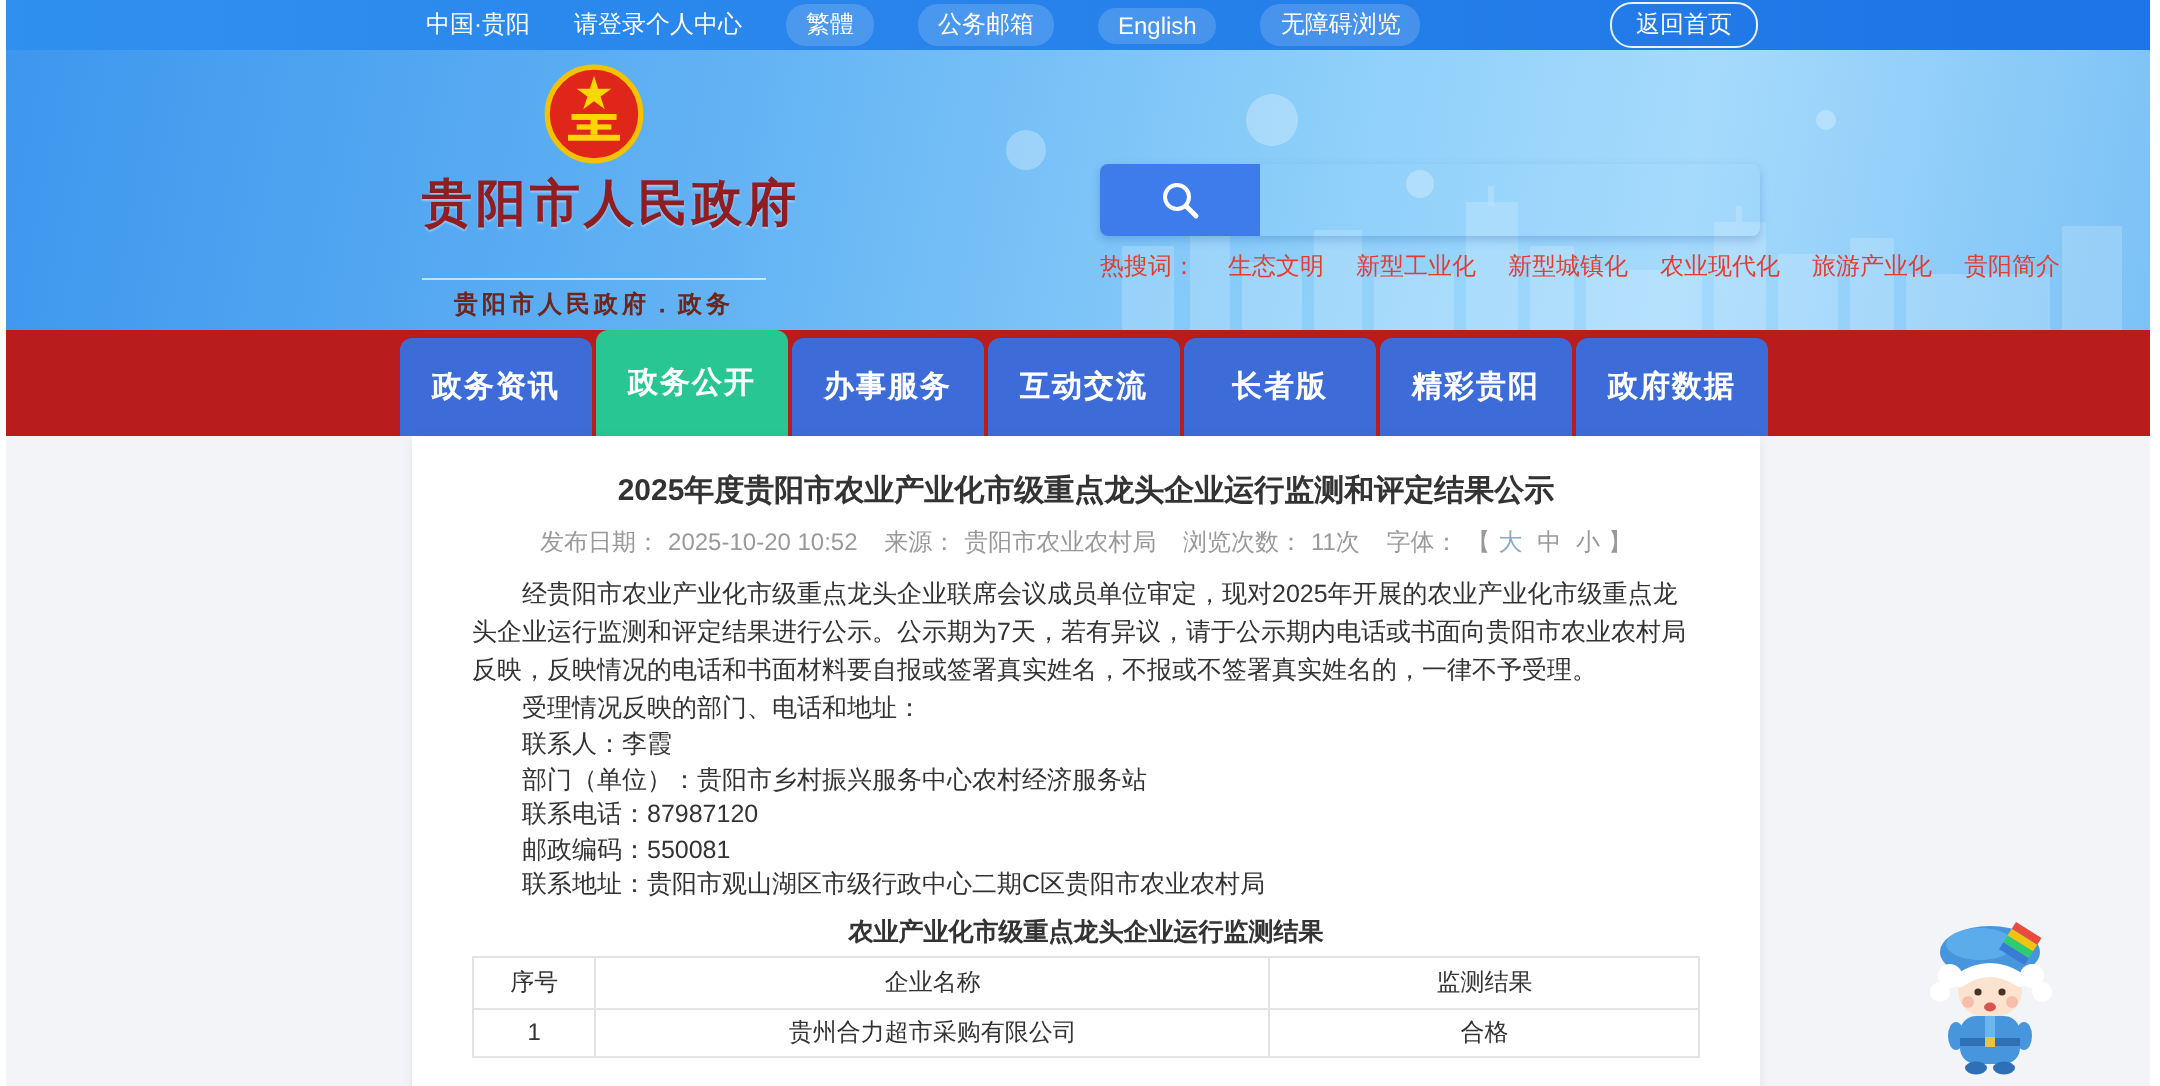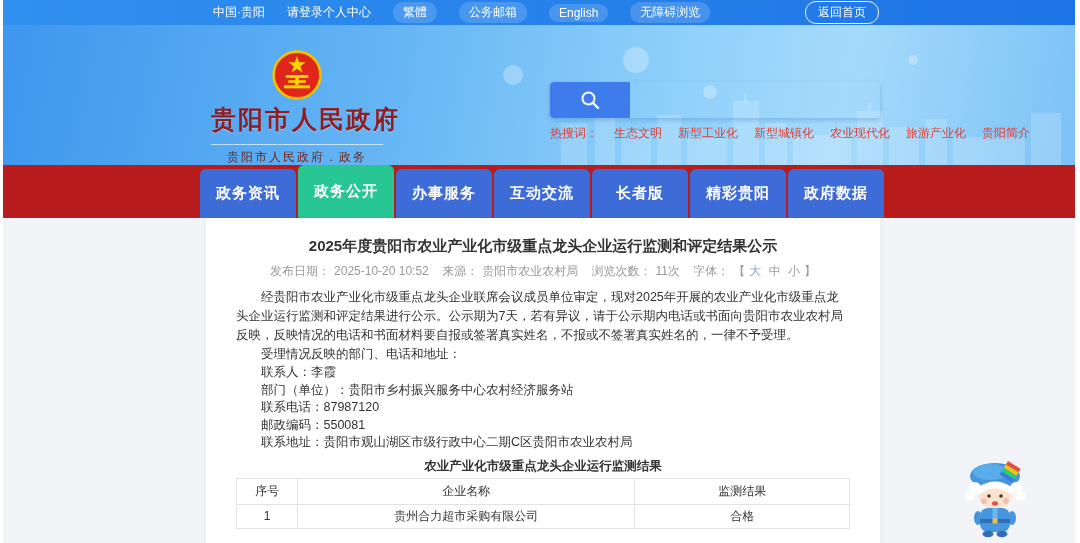--- a/index.html
+++ b/index.html
@@ -16,26 +16,26 @@
   .pill { background:rgba(255,255,255,.16); border-radius:10px; padding:2px 10px; }
   .login b { font-weight:normal; }
   .home-btn { margin-left:auto; margin-right:196px; border:1px solid rgba(255,255,255,.9);
     border-radius:11px; padding:2px 12px; font-size:12px; }
 
   
   .header { position:relative; height:140px; overflow:hidden;
     background:linear-gradient(100deg,#3e97ee 0%,#64b4f4 35%,#8fd0fa 62%,#a5dafc 78%,#7cc2f6 100%); }
   .bokeh { position:absolute; border-radius:50%; background:rgba(255,255,255,.28); }
   .cityscape { position:absolute; right:0; bottom:0; opacity:.55; }
-  .logo { position:absolute; left:208px; top:24px; width:172px; text-align:center; color:#8f1d22; }
+  .logo { position:absolute; left:208px; top:6px; width:172px; text-align:center; color:#8f1d22; }
   .logo .emblem { display:block; margin:0 auto 2px auto; }
   .site-name { font-size:25px; font-weight:bold; letter-spacing:2px; white-space:nowrap;
     text-shadow:0 1px 1px rgba(255,255,255,.35); }
-  .site-sub { border-top:1px solid rgba(255,255,255,.65); margin-top:8px; padding-top:4px;
-    font-size:12px; font-weight:normal; letter-spacing:2px; color:#6b271d; white-space:nowrap; }
+  .site-sub { border-top:1px solid rgba(255,255,255,.65); margin-top:21px; padding-top:4px;
+    font-size:12px; font-weight:bold; letter-spacing:2px; color:#6b271d; white-space:nowrap; }
   .site-url { font-size:12px; color:#ffffff; letter-spacing:1px; margin-top:3px; }
   .search-wrap { position:absolute; left:547px; top:57px; width:330px; }
   .search-box { display:flex; height:36px; border-radius:4px; overflow:hidden;
     box-shadow:0 2px 5px rgba(20,80,160,.25); }
   .search-box input { flex:1; border:none; outline:none; padding:0 12px; font-size:12px; color:#333; }
   .search-box input::placeholder { color:#9aa2ad; }
   .search-btn { width:80px; background:#3f7ceb; border:none; cursor:pointer;
     display:flex; align-items:center; justify-content:center; }
   .hot { margin-top:7px; font-size:12px; color:#e23d30; display:flex; gap:16px; white-space:nowrap; }
   .hot a { color:#e23d30; text-decoration:none; }

